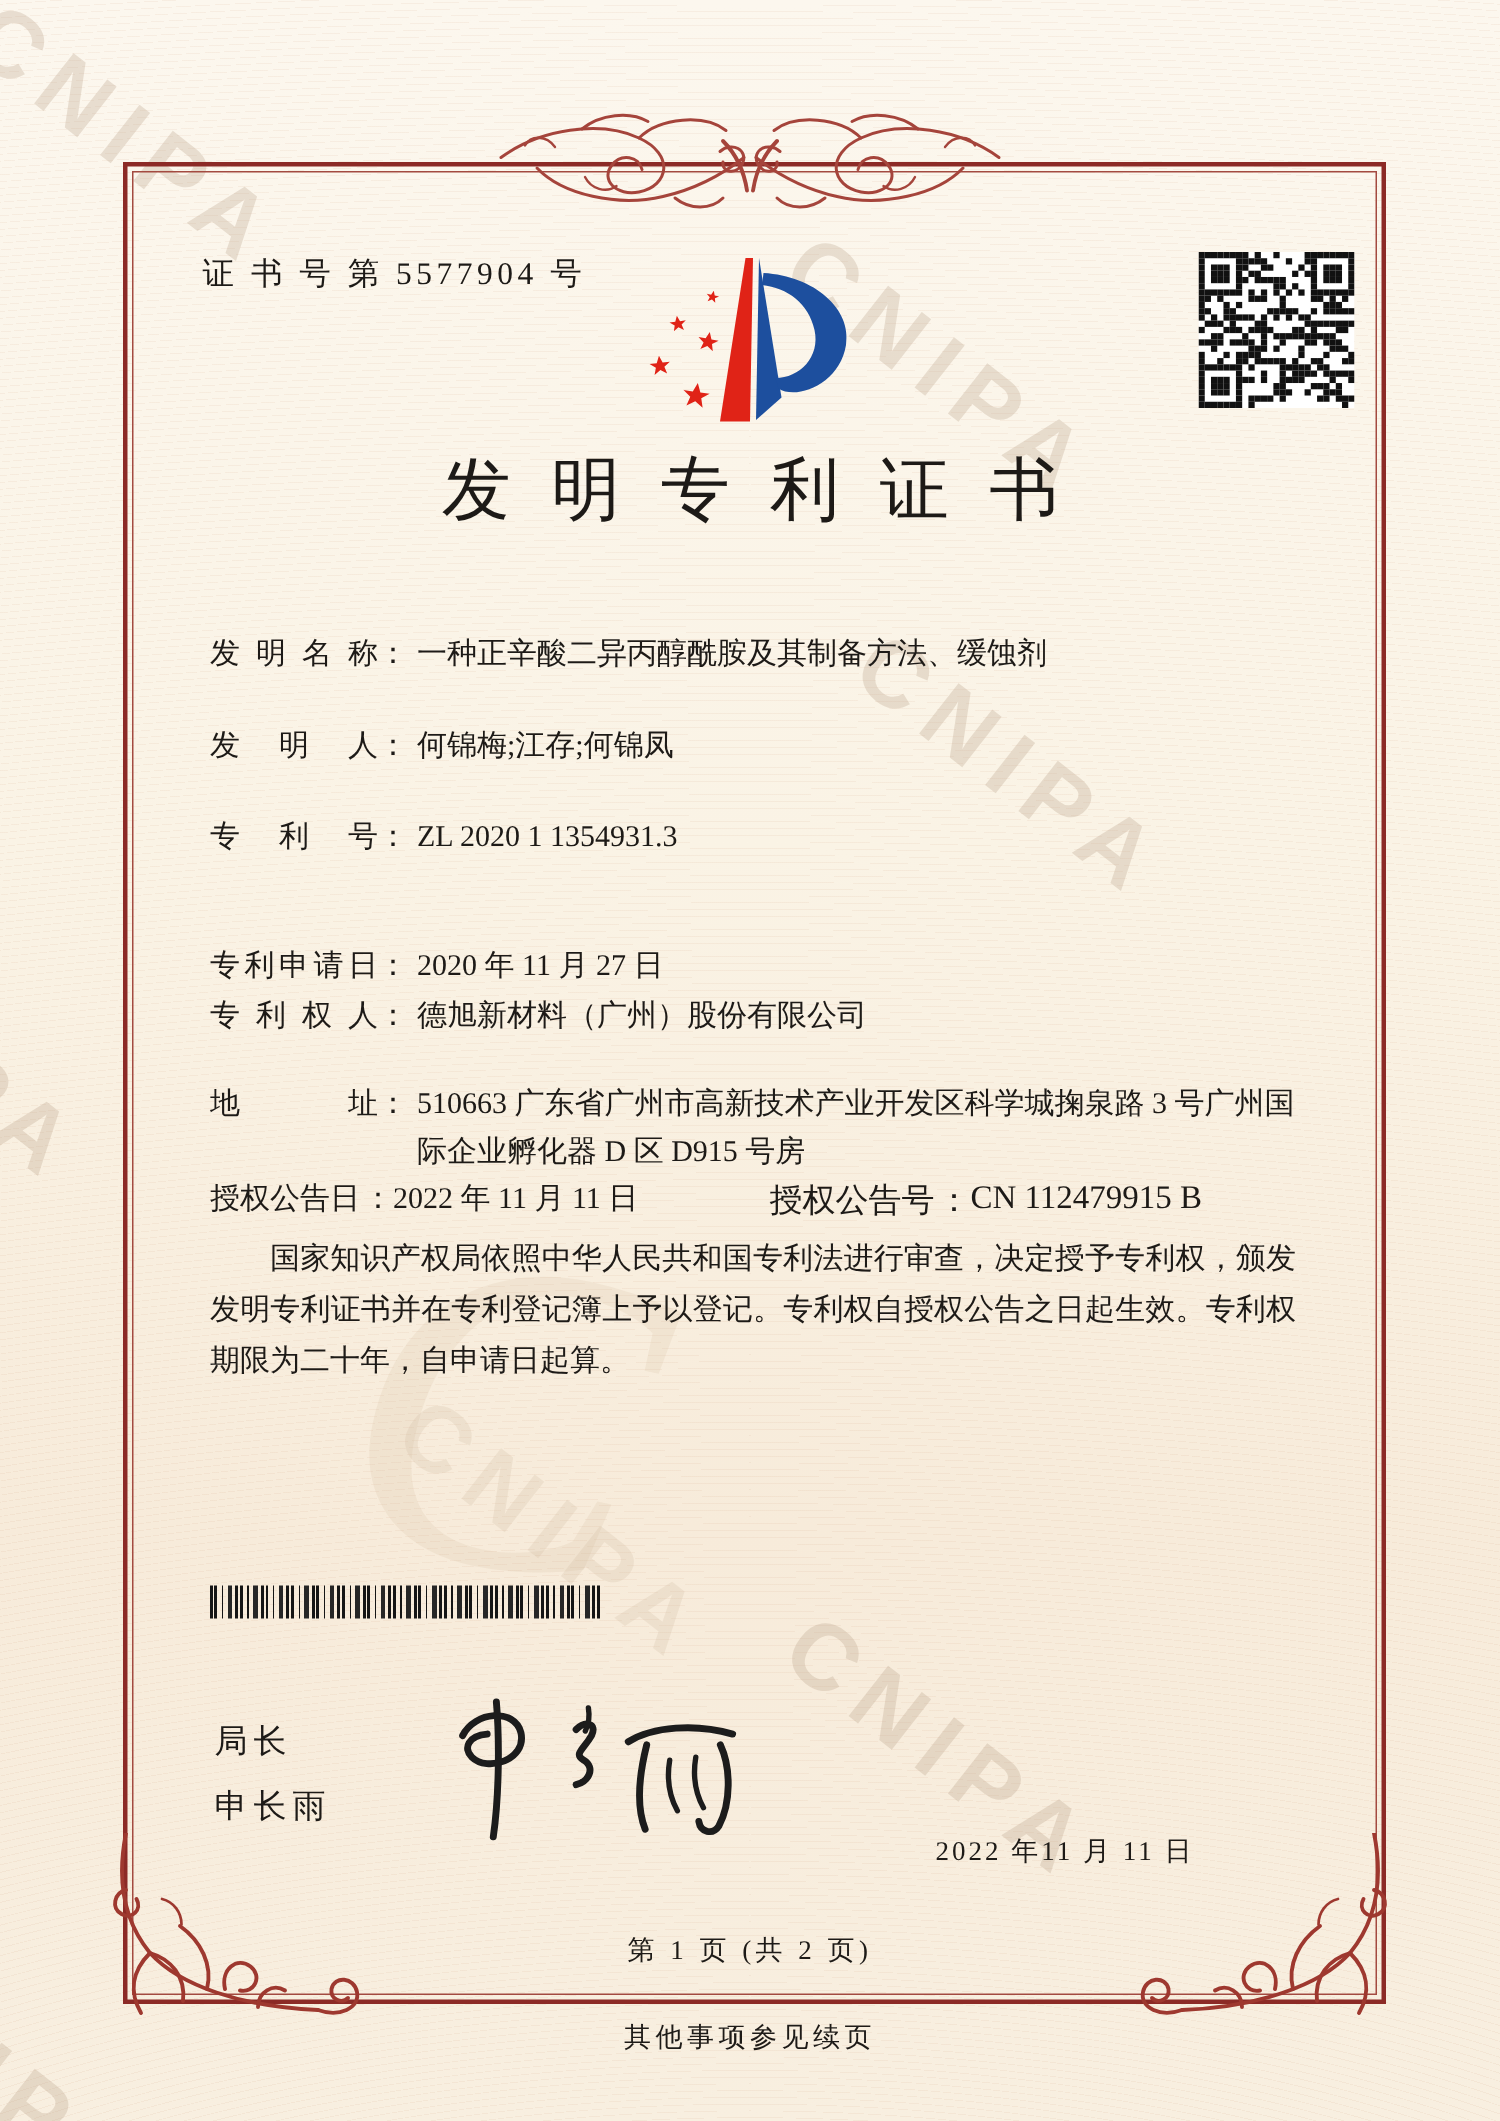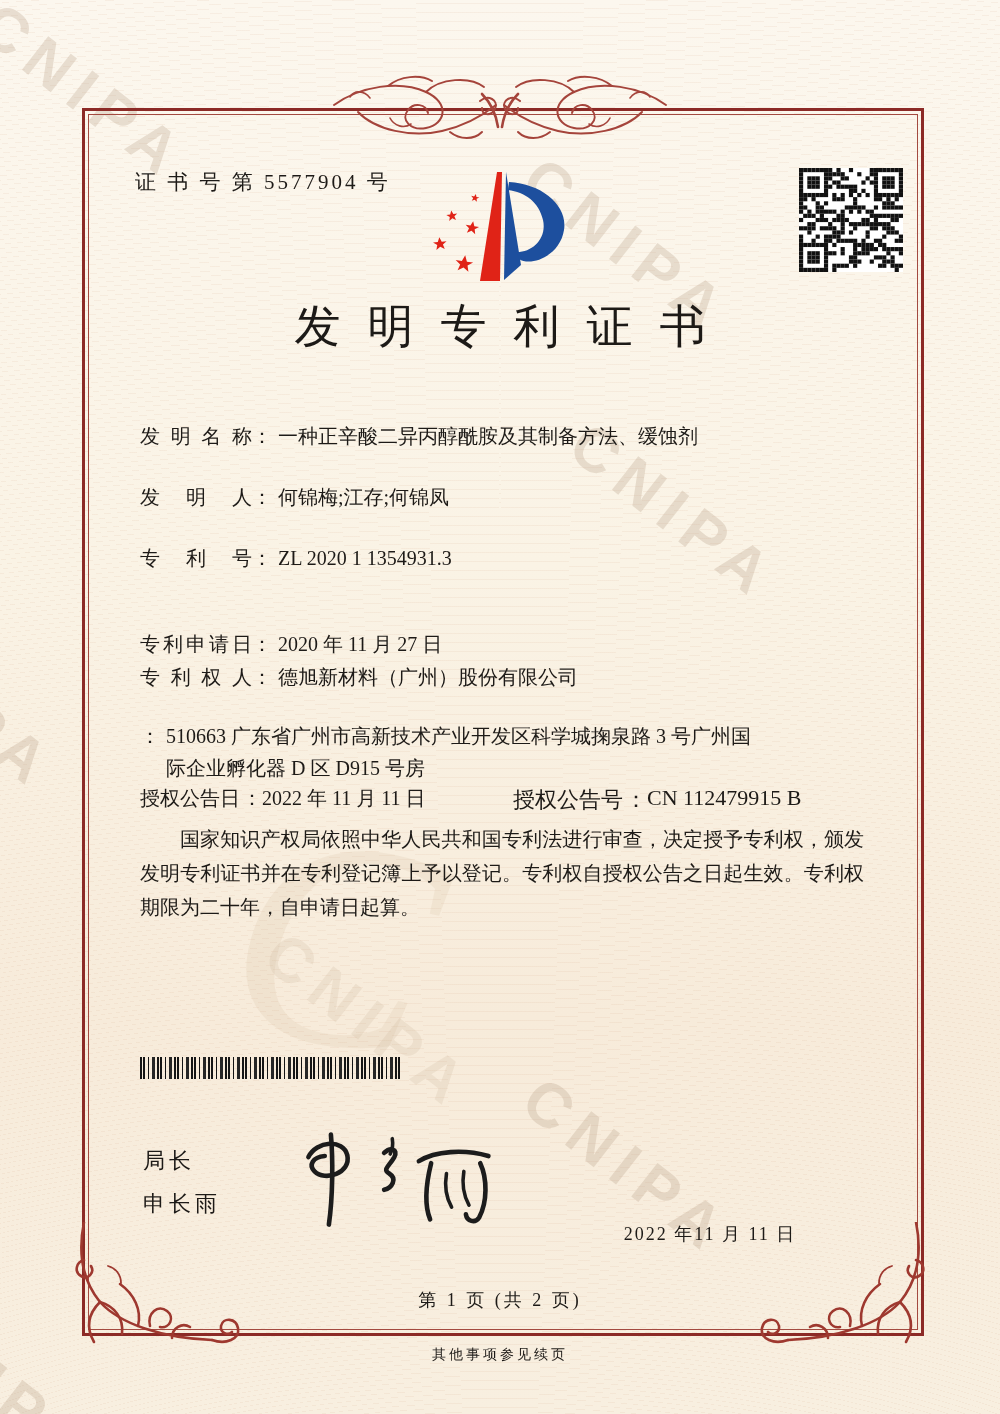--- a/index.html
+++ b/index.html
@@ -52,21 +52,21 @@
   .signer-title{position:absolute;left:143px;top:1146px;font-size:22px;letter-spacing:4px;
       font-family:"Liberation Sans","DejaVu Sans",sans-serif;}
   .signer-name{position:absolute;left:143px;top:1189px;font-size:22px;letter-spacing:4px;
       font-family:"Liberation Sans","DejaVu Sans",sans-serif;}
   .signature{position:absolute;left:290px;top:1122px;width:225px;height:108px;}
   .issue-date{position:absolute;left:560px;top:1222px;width:300px;text-align:center;
       font-size:18px;letter-spacing:2px;}
   .page-info{position:absolute;left:0;top:1288px;width:1000px;text-align:center;
       font-size:18px;letter-spacing:3px;}
   .footer-note{position:absolute;left:0;top:1346px;width:1000px;text-align:center;
-      font-size:14px;letter-spacing:3px;}
+      font-size:18px;letter-spacing:3px;}
 </style>
 </head>
 <body>
 
 <div class="paper"></div>
 
 <div class="wm" style="left:10px;top:-12px">CNIPA</div>
 <div class="wm" style="left:553px;top:143px">CNIPA</div>
 <div class="wm" style="left:600px;top:408px">CNIPA</div>
 <div class="wm" style="left:-122px;top:598px">CNIPA</div>
@@ -480,20 +480,21 @@
   <span class="flabel">专利申请日</span>
     <span class="fcolon">：</span>
     <span class="fvalue">2020 年 11 月 27 日</span>
 </div>
 <div class="frow r5">
   <span class="flabel">专利权人</span>
     <span class="fcolon">：</span>
     <span class="fvalue">德旭新材料（广州）股份有限公司</span>
 </div>
 <div class="frow r6">
+  <span class="flabel">地址</span>
     <span class="fcolon">：</span>
     <span class="fvalue">510663 广东省广州市高新技术产业开发区科学城掬泉路 3 号广州国际企业孵化器 D 区 D915 号房</span>
 </div>
 
 <div class="grant-left">
   <span class="glabel">授权公告日</span>
     <span>：</span>
     <span>2022 年 11 月 11 日</span>
 </div>
 <div class="grant-right">

